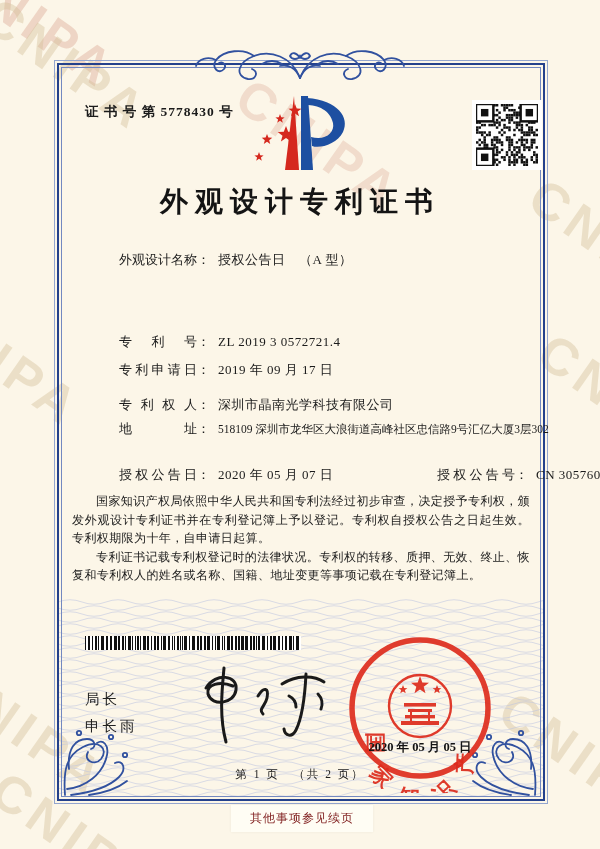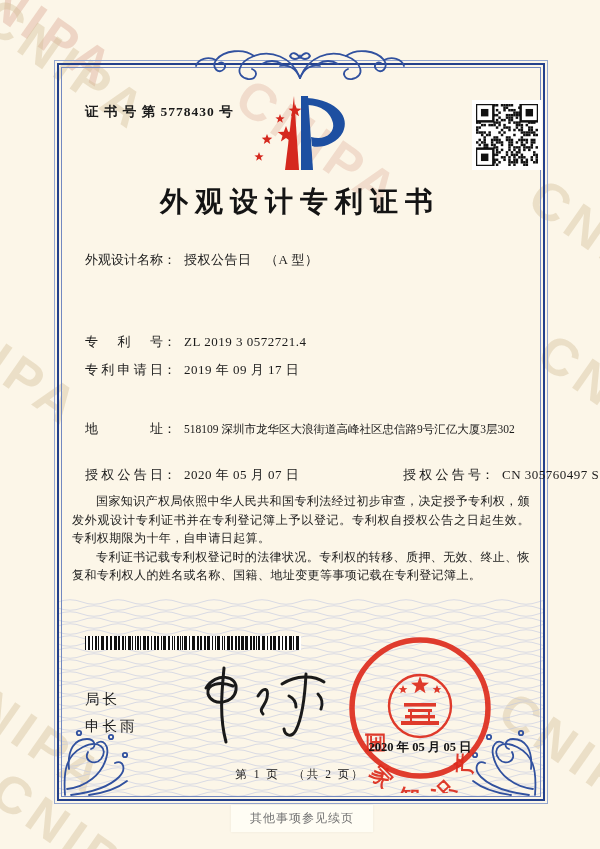--- a/index.html
+++ b/index.html
@@ -17,42 +17,42 @@
   .frame-in{position:absolute;left:2px;top:2px;right:2px;bottom:2px;border:1px solid #7388c0;}
   
   .cert-no{position:absolute;left:85px;top:103px;font-size:13.5px;font-weight:bold;letter-spacing:1px;}
   .logo{position:absolute;left:250px;top:92px;}
   .qr-box{position:absolute;left:472px;top:100px;width:70px;height:70px;background:#fff;
           display:flex;align-items:center;justify-content:center;}
   .title{position:absolute;left:0;top:183px;width:100%;text-align:center;font-size:28px;
          font-weight:bold;letter-spacing:7px;color:#141414;}
   .field-row{position:absolute;left:85px;width:440px;font-size:13px;white-space:nowrap;}
   .flabel{display:inline-block;width:78px;text-align:justify;text-align-last:justify;
-          vertical-align:bottom;}
+          vertical-align:bottom;margin-left:34px;}
   .fcolon{display:inline-block;margin-right:8px;}
   .fval{letter-spacing:.5px;}
   .fval.small{font-size:11.5px;letter-spacing:0;}
   .grant-right{position:absolute;left:318px;top:0;white-space:nowrap;}
   .grant-right .flabel{width:78px;}
   .paras{position:absolute;left:72px;top:492px;width:458px;font-size:12px;line-height:18.6px;
          text-align:justify;}
   .paras p{margin:0;text-indent:2em;letter-spacing:.4px;}
   .barcode{position:absolute;left:85px;top:636px;width:216px;height:14px;background:#fff;
            display:flex;align-items:stretch;}
   .barcode span{display:block;height:100%;}
   .officer{position:absolute;left:85px;top:686px;font-family:"Liberation Sans","DejaVu Sans",sans-serif;
            font-size:14.5px;letter-spacing:3px;line-height:27px;color:#222;}
   .signature{position:absolute;left:172px;top:660px;}
   .seal{position:absolute;left:335px;top:623px;}
   .page-no{position:absolute;left:0;top:767px;width:100%;text-align:center;font-size:11.5px;
            letter-spacing:2px;}
   .guilloche{position:absolute;left:58px;top:598px;pointer-events:none;}
   .footer-note{position:absolute;left:231px;top:805px;width:142px;height:27px;background:#fffdf4;
                display:flex;align-items:center;justify-content:center;font-size:12px;
-               letter-spacing:1px;color:#737373;box-shadow:0 0 3px rgba(0,0,0,.06);}
+               letter-spacing:1px;color:#7f1d1d;box-shadow:0 0 3px rgba(0,0,0,.06);}
   .ornament{position:absolute;pointer-events:none;}
 </style>
 </head>
 <body>
 
 <div class="canvas">
 
   <div class="wm red" style="left:-60px;top:-8px">CNIPA</div>
   <div class="wm" style="left:-28px;top:34px">CNIPA</div>
   <div class="wm red" style="left:225px;top:115px;opacity:.8">CNIPA</div>
@@ -403,20 +403,23 @@
 
   <div class="field-row" style="top:251px">
     <span class="flabel">外观设计名称</span><span class="fcolon">：</span><span class="fval">授权公告日　（A 型）</span>
   </div>
   <div class="field-row" style="top:333px">
     <span class="flabel">专利号</span><span class="fcolon">：</span><span class="fval">ZL 2019 3 0572721.4</span>
   </div>
   <div class="field-row" style="top:361px">
     <span class="flabel">专利申请日</span><span class="fcolon">：</span><span class="fval">2019 年 09 月 17 日</span>
   </div>
+  <div class="field-row" style="top:396px">
+    <span class="flabel">专利权人</span><span class="fcolon">：</span><span class="fval">深圳市晶南光学科技有限公司</span>
+  </div>
   <div class="field-row" style="top:420px">
     <span class="flabel">地址</span><span class="fcolon">：</span><span class="fval small">518109 深圳市龙华区大浪街道高峰社区忠信路9号汇亿大厦3层302</span>
   </div>
   <div class="field-row" style="top:466px">
     <span class="flabel">授权公告日</span><span class="fcolon">：</span><span class="fval">2020 年 05 月 07 日</span>
     <span class="grant-right">
       <span class="flabel">授权公告号</span><span class="fcolon">：</span><span class="fval">CN 305760497 S</span>
     </span>
   </div>
 

